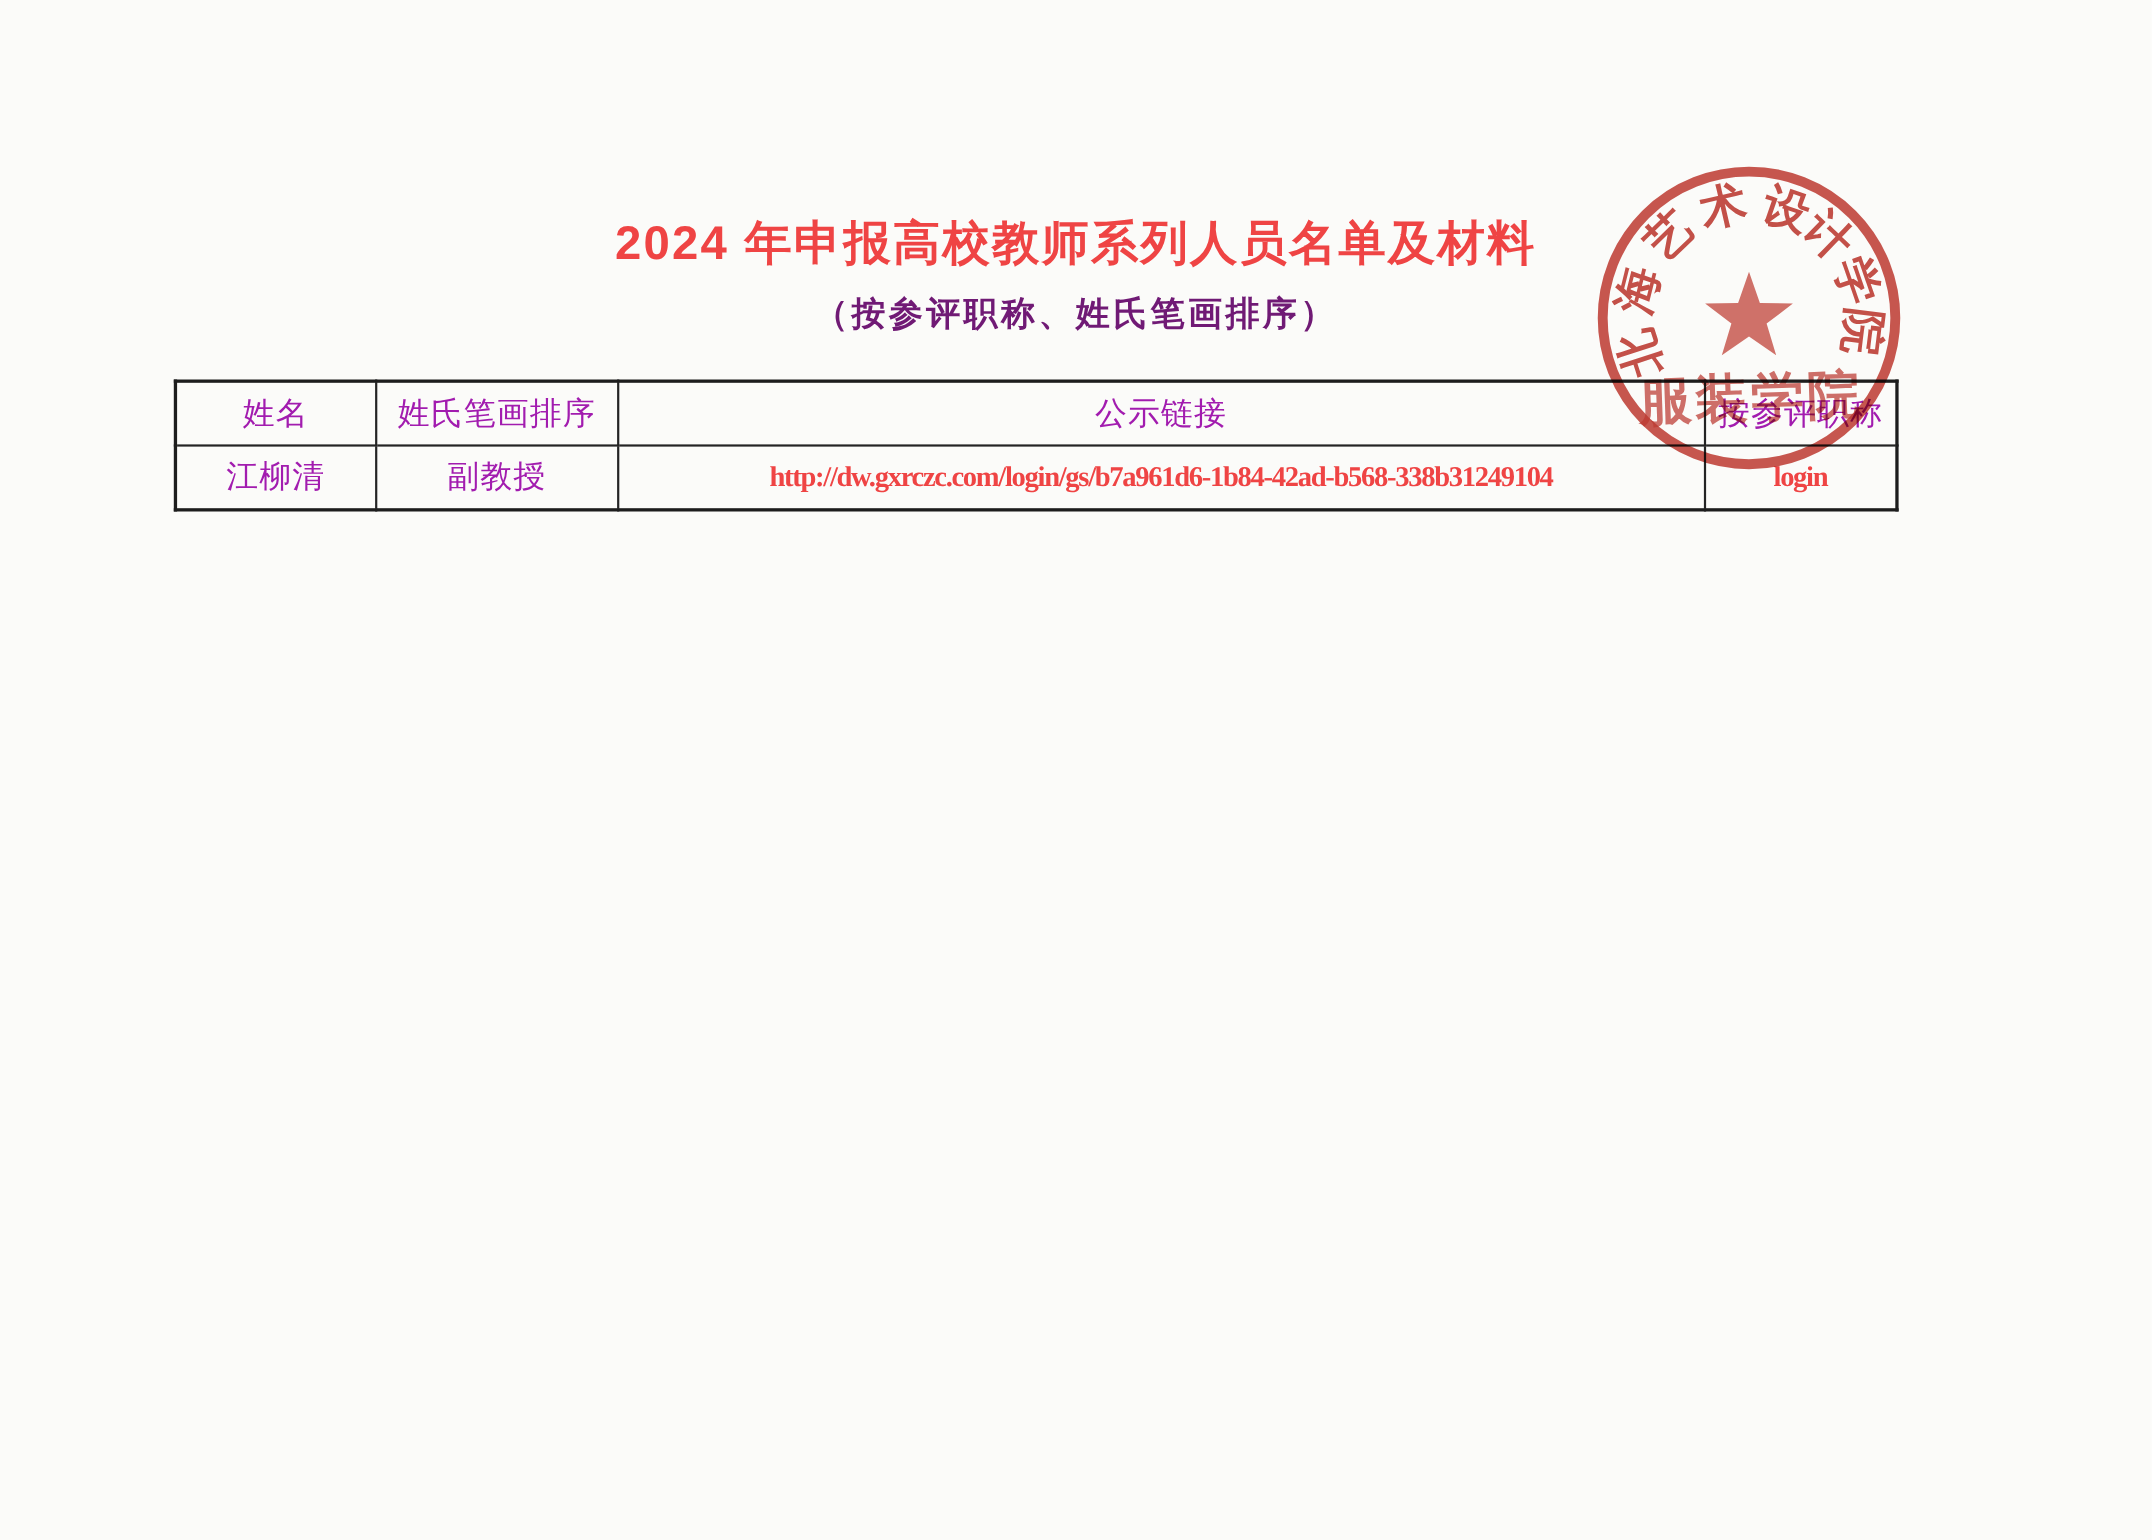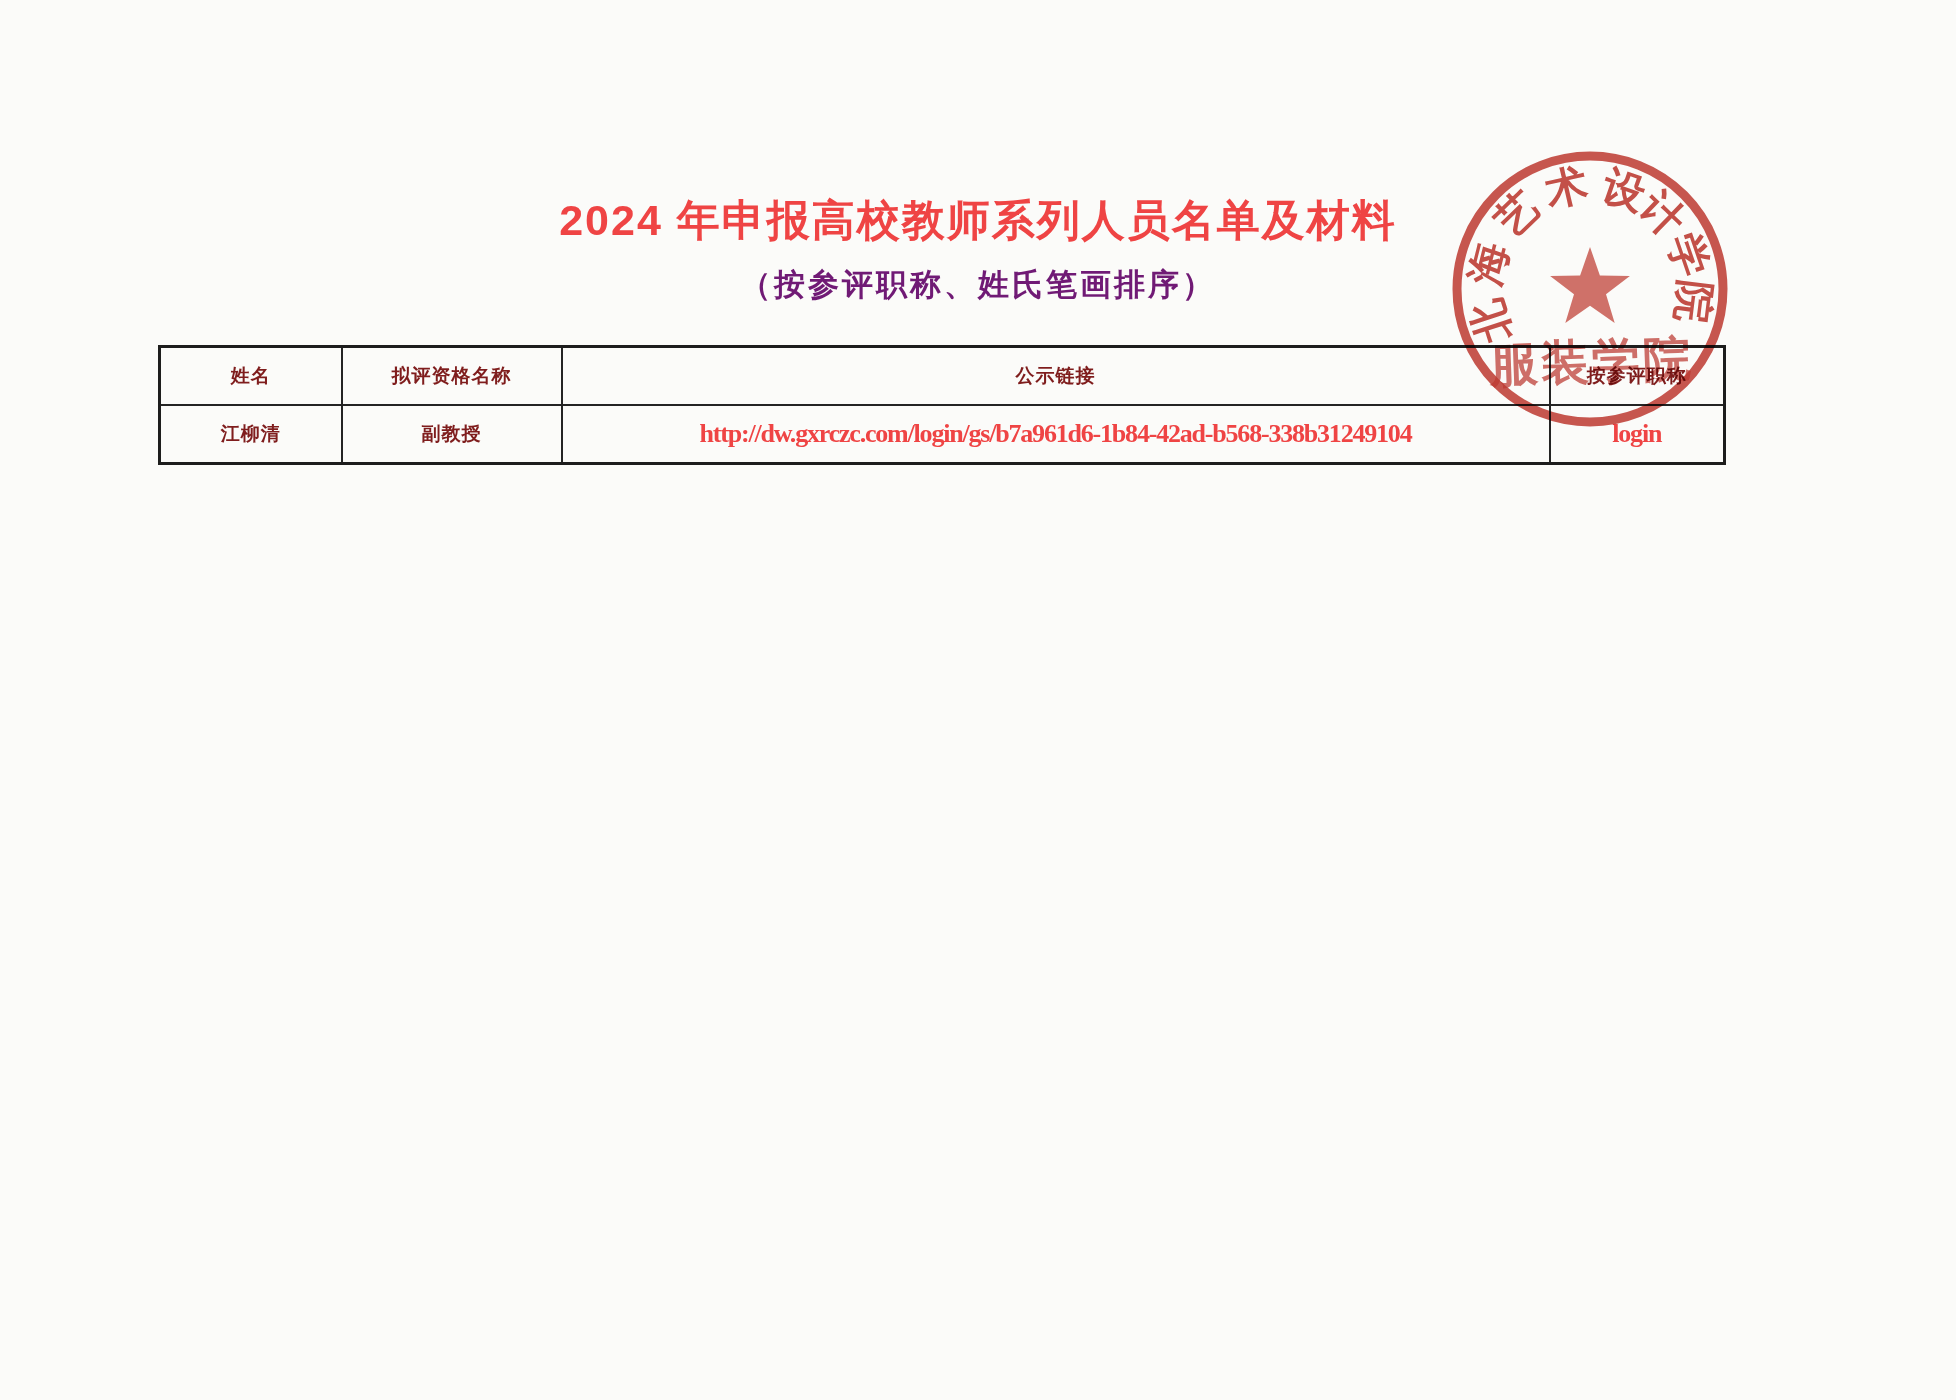--- a/index.html
+++ b/index.html
@@ -41,23 +41,23 @@
     border: 2px solid #242424;
     text-align: center;
     vertical-align: middle;
     overflow: hidden;
     white-space: nowrap;
   }
   table.applicants { border: 3px solid #1d1d1d; }
   table.applicants thead tr { height: 58px; }
   table.applicants tbody tr { height: 59px; }
   th.cjk, td.cjk {
-    font-size: 19px;
-    font-weight: 700;
-    color: #7f1d1d;
+    font-size: 29px;
+    font-weight: 400;
+    color: #a21caf;
     letter-spacing: 1px;
   }
   td.mono {
     font-family: Liberation Serif, serif;
     font-weight: 700;
     font-size: 26px;
     letter-spacing: -1.2px;
     color: #ef4444;
   }
   .stamp {
@@ -93,21 +93,21 @@
 <table class="applicants">
   <colgroup>
     <col style="width:182px">
     <col style="width:220px">
     <col style="width:988px">
     <col style="width:175px">
   </colgroup>
   <thead>
     <tr>
       <th class="cjk">姓名</th>
-      <th class="cjk">拟评资格名称</th>
+      <th class="cjk">姓氏笔画排序</th>
       <th class="cjk">公示链接</th>
       <th class="cjk">按参评职称</th>
     </tr>
   </thead>
   <tbody>
     <tr>
       <td class="cjk">江柳清</td>
       <td class="cjk">副教授</td>
       <td class="mono">http://dw.gxrczc.com/login/gs/b7a961d6-1b84-42ad-b568-338b31249104</td>
       <td class="mono">login</td>

